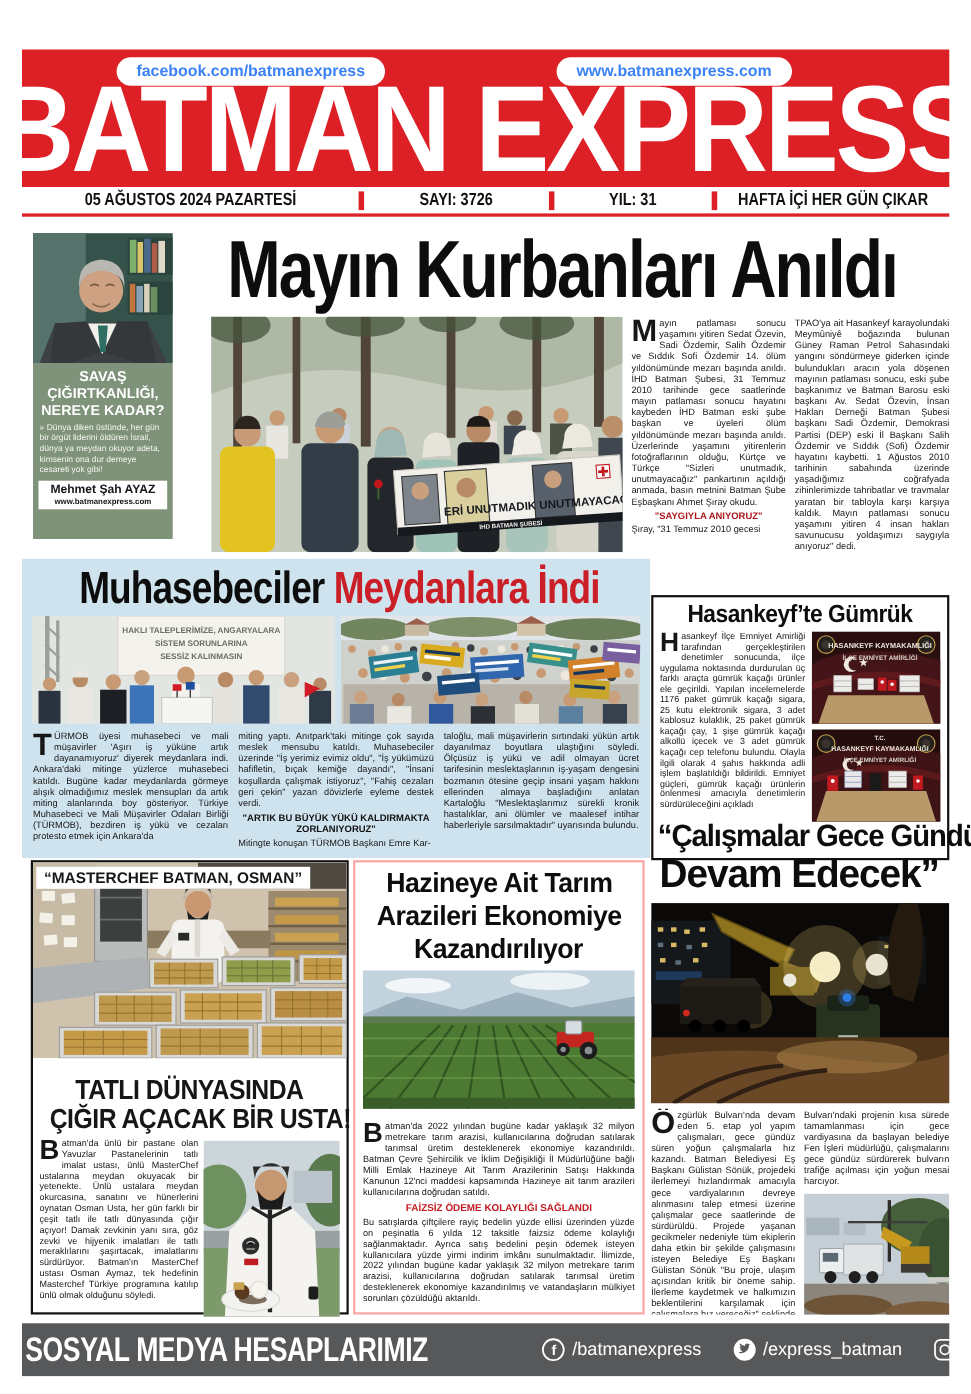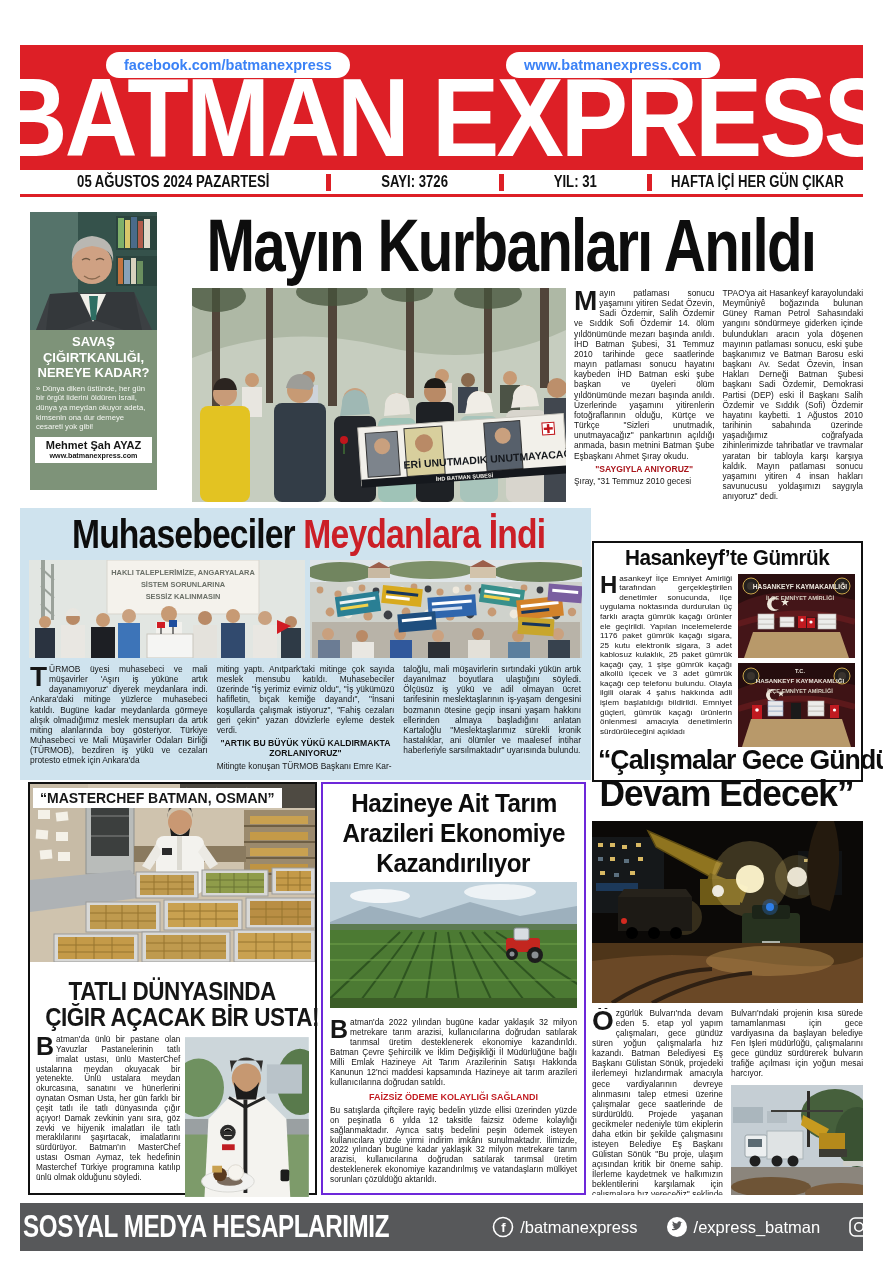--- a/index.html
+++ b/index.html
@@ -70,21 +70,21 @@
   
   .chef-box { position:absolute; left:28px; top:782px; width:289px; height:413px; border:2px solid #101010; background:#fff; }
   .chef-photo-wrap { position:relative; width:285px; height:178px; }
   .chef-label { position:absolute; left:3px; top:4px; background:#fff; padding:2px 7px; font-weight:bold; font-size:14px; white-space:nowrap; }
   .chef-headline { text-align:center; margin-top:16px; }
   .chef-headline .ln span { display:inline-block; font-size:25px; font-weight:bold; letter-spacing:-0.5px; line-height:1.04; transform:scaleX(0.9); white-space:nowrap; }
   .chef-body { display:flex; gap:5px; margin:5px 6px 0; }
   .chef-body .col { width:148px; font-size:8.2px; line-height:1.2; }
 
   
-  .treasury-box { position:absolute; left:321px; top:782px; width:265px; height:413px; border:2px solid #6d28d9; background:#fff; padding:4px 7px; }
+  .treasury-box { position:absolute; left:321px; top:782px; width:265px; height:413px; border:2px solid #fca5a5; background:#fff; padding:4px 7px; }
   .treasury-box .box-headline .ln span { font-size:25px; line-height:1.2; letter-spacing:-0.5px; transform:scaleX(0.97); }
   .treasury-body { font-size:8.3px; line-height:1.2; text-align:justify; margin-top:4px; }
 
   
   .footer { position:absolute; left:20px; top:1203px; width:843px; height:48px; background:#57585a; display:flex; align-items:center; color:#fff;justify-content:center; }
   .footer-label { margin-left:36px; white-space:nowrap; }
   .footer-label span { display:inline-block; font-size:31px; font-weight:bold; letter-spacing:-0.5px; transform:scaleX(0.78); transform-origin:left center; white-space:nowrap; }
   .socials { display:flex; gap:28px; margin-left:-40px; margin-right:26px; flex:none; margin-left:auto; }
   .social { display:flex; align-items:center; gap:6px; font-size:16.5px; }
   .social svg { display:block; }

